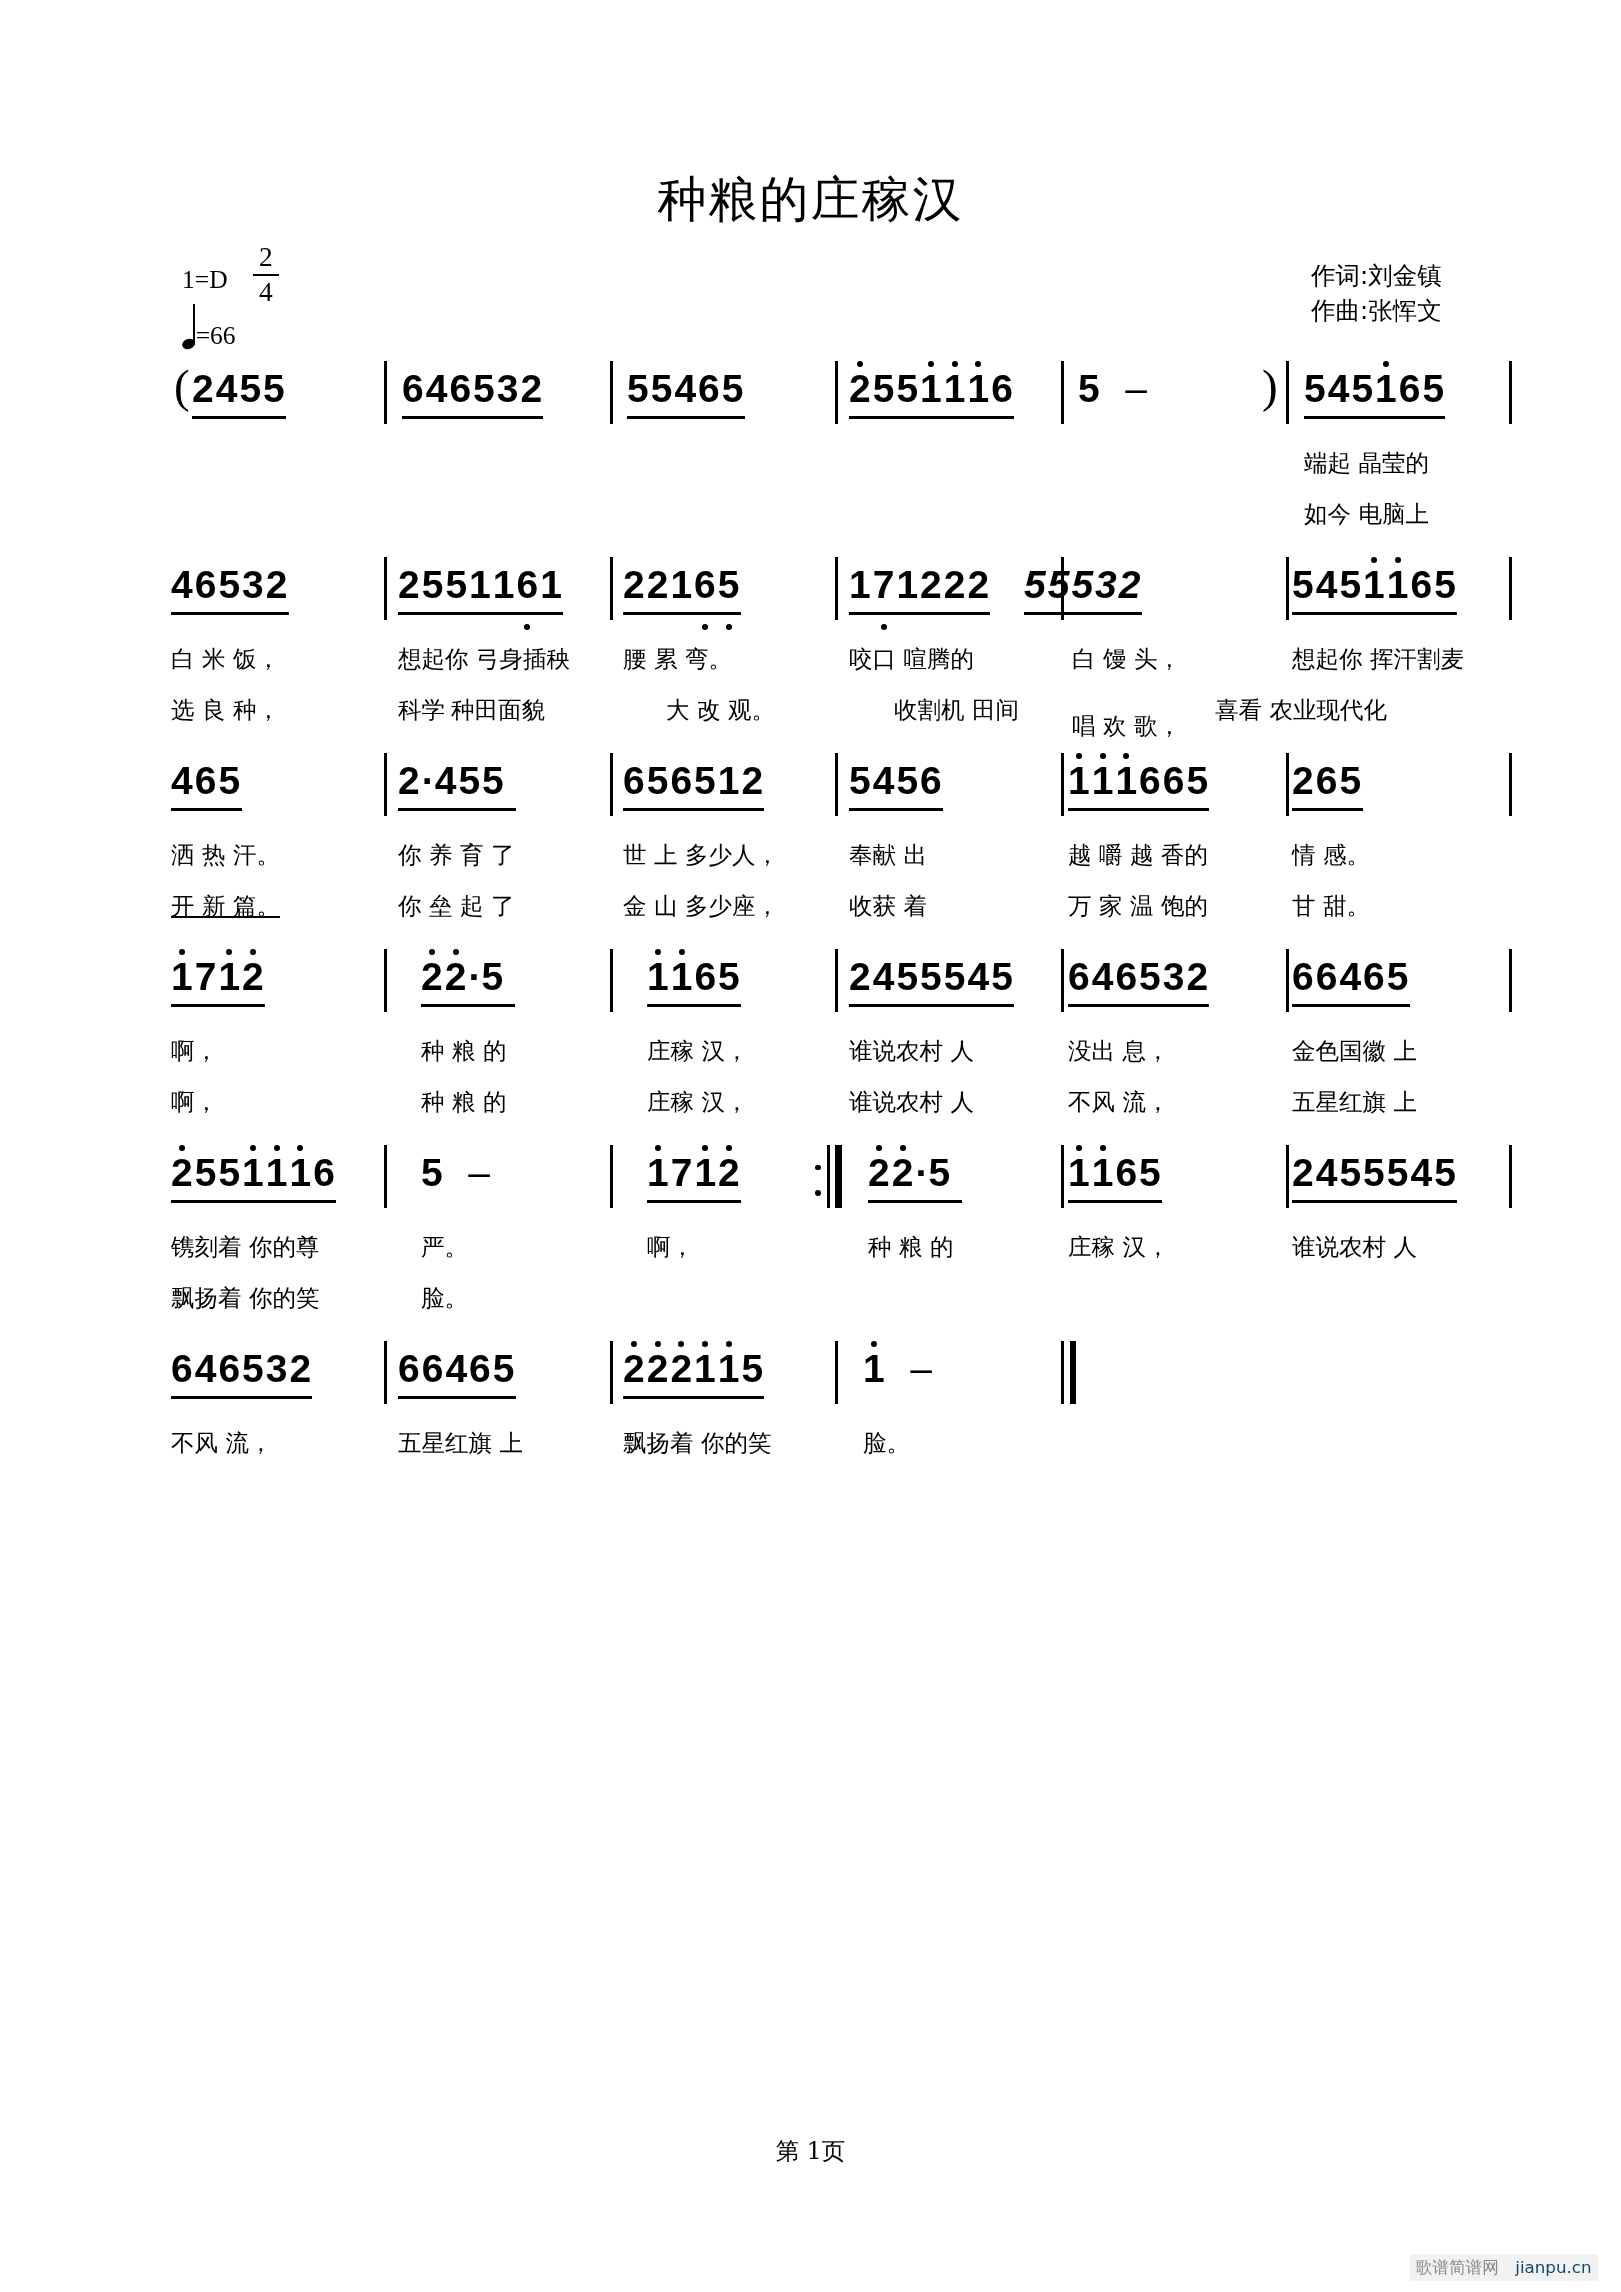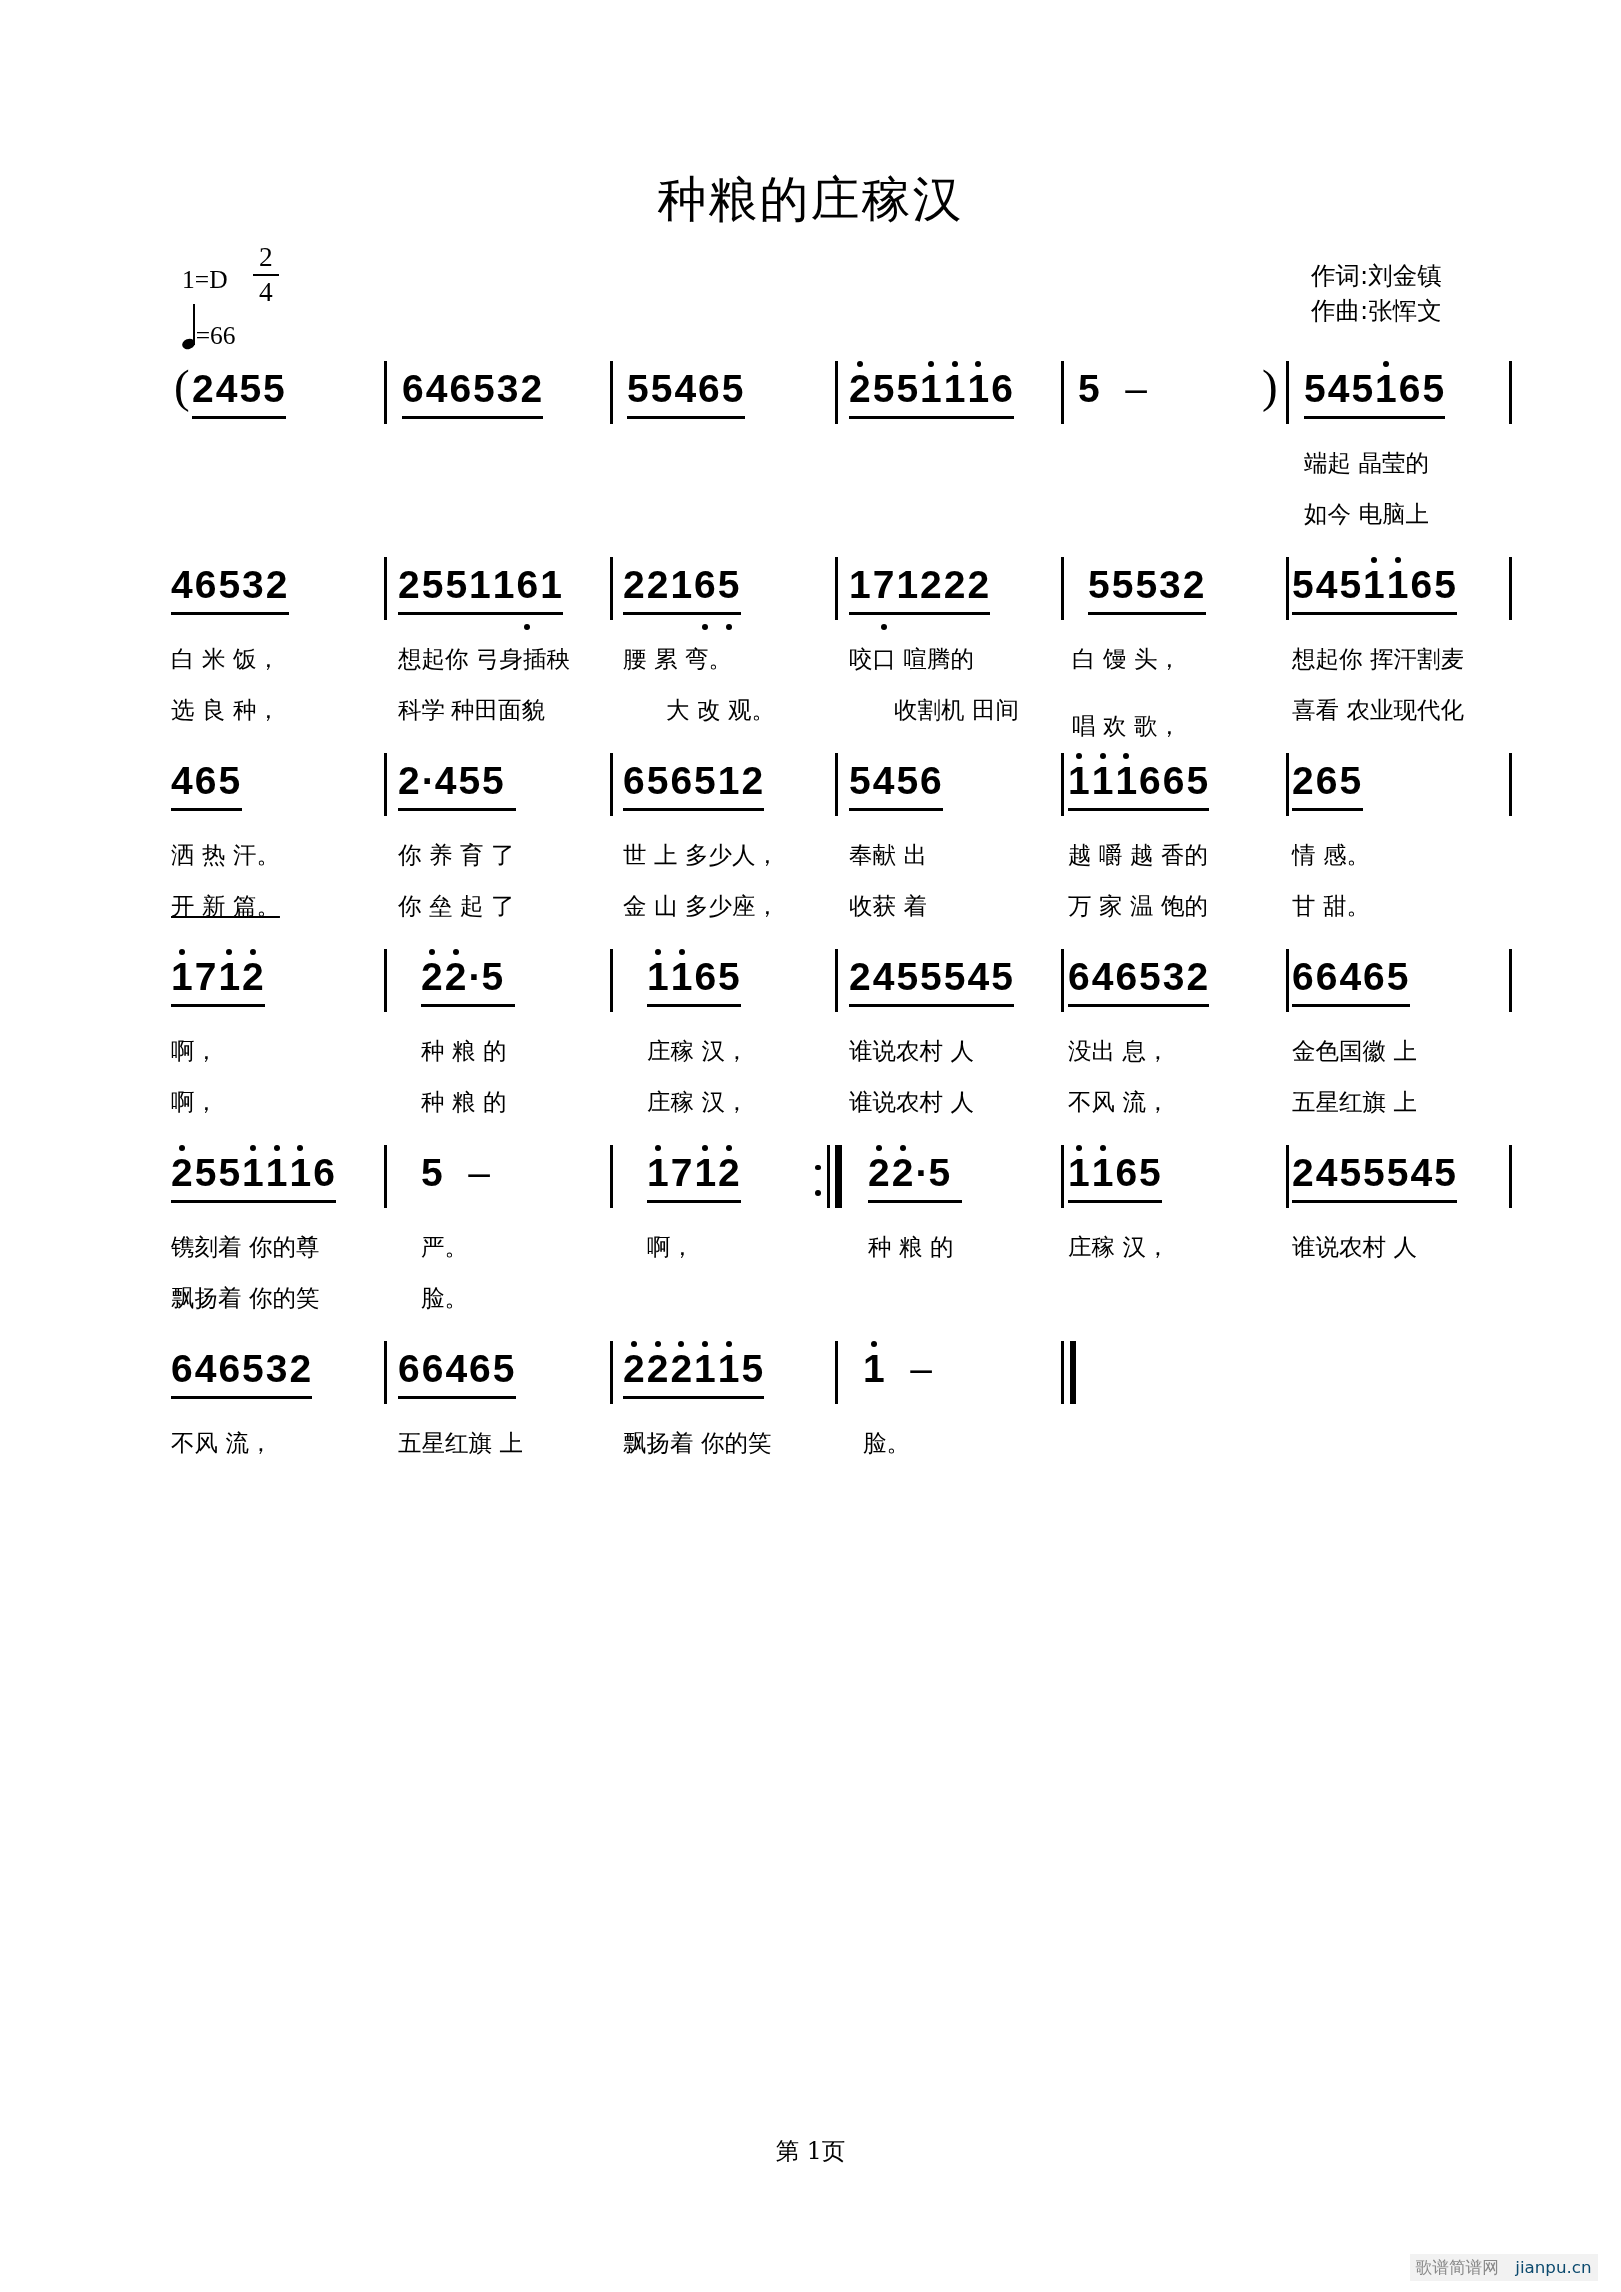--- a/index.html
+++ b/index.html
@@ -75,26 +75,26 @@
       <div class="lyr" style="left: 171px; top: 135px;">选  良  种，</div>
       <div class="grp" title="255 1161̣" style="left: 398px;"><span class="tok" style="margin-right: 2px;">2</span><span class="tok" style="margin-right: 2px;">5</span><span class="tok" style="margin-right: 2px;">5</span><span class="tok" style="margin-right: 2px;">1</span><span class="tok" style="margin-right: 2px;">1</span><span class="tok" style="margin-right: 2px;">6<i class="lo"></i></span><span class="tok" style="margin-right: 2px;">1</span><div class="ul" style="left: 0px; top: 51px; width: 165px;"></div></div>
       <div class="lyr" style="left: 398px; top: 84px;">想起你  弓身插秧</div>
       <div class="lyr" style="left: 398px; top: 135px; font-family: Liberation Serif, serif;">科学    种田面貌</div>
       <div class="grp" title="2 2 16̣ 5̣" style="left: 623px;"><span class="tok" style="margin-right: 2px;">2</span><span class="tok" style="margin-right: 2px;">2</span><span class="tok" style="margin-right: 2px;">1</span><span class="tok" style="margin-right: 2px;">6<i class="lo"></i></span><span class="tok" style="margin-right: 2px;">5<i class="lo"></i></span><div class="ul" style="left: 0px; top: 51px; width: 118px;"></div></div>
       <div class="lyr" style="left: 623px; top: 84px;">腰  累  弯。</div>
       <div class="lyr" style="left: 623px; top: 135px; margin-left: 43px;">大  改  观。</div>
       <div class="grp" title="17̣1 222" style="left: 849px;"><span class="tok" style="margin-right: 2px;">1</span><span class="tok" style="margin-right: 2px;">7<i class="lo"></i></span><span class="tok" style="margin-right: 2px;">1</span><span class="tok" style="margin-right: 2px;">2</span><span class="tok" style="margin-right: 2px;">2</span><span class="tok" style="margin-right: 2px;">2</span><div class="ul" style="left: 0px; top: 51px; width: 141px;"></div></div>
       <div class="lyr" style="left: 849px; top: 84px;">咬口    喧腾的</div>
       <div class="lyr" style="left: 894px; top: 135px;">收割机  田间</div>
-      <div class="grp" title="5 5 53 2" style="left: 1088px;"><span class="tok" style="margin-right: 2px;">5</span><span class="tok" style="margin-right: 2px;">5</span><span class="tok" style="margin-right: 2px;">5</span><span class="tok" style="margin-right: 2px;">3</span><span class="tok" style="margin-right: 2px;">2</span><div class="ul" style="left: 0px; top: 51px; width: 118px;"></div></div>
+      <div class="grp" title="5 5 53 2" style="left: 1024px; font-style: italic;"><span class="tok" style="margin-right: 2px;">5</span><span class="tok" style="margin-right: 2px;">5</span><span class="tok" style="margin-right: 2px;">5</span><span class="tok" style="margin-right: 2px;">3</span><span class="tok" style="margin-right: 2px;">2</span><div class="ul" style="left: 0px; top: 51px; width: 118px;"></div></div>
       <div class="lyr" style="left: 1072px; top: 84px;">白  馒  头，</div>
       <div class="lyr" style="left: 1072px; top: 151px; text-align: center;">唱  欢  歌，</div>
       <div class="grp" title="545 i̇i̇65" style="left: 1292px;"><span class="tok" style="margin-right: 2px;">5</span><span class="tok" style="margin-right: 2px;">4</span><span class="tok" style="margin-right: 2px;">5</span><span class="tok" style="margin-right: 2px;">1<i class="hi"></i></span><span class="tok" style="margin-right: 2px;">1<i class="hi"></i></span><span class="tok" style="margin-right: 2px;">6</span><span class="tok" style="margin-right: 2px;">5</span><div class="ul" style="left: 0px; top: 51px; width: 165px;"></div></div>
       <div class="lyr" style="left: 1292px; top: 84px;">想起你  挥汗割麦</div>
-      <div class="lyr" style="left: 1292px; top: 135px;">喜看  农业现代化</div>
+      <div class="lyr" style="left: 1215px; top: 135px;">喜看  农业现代化</div>
       <div class="barline" style="left: 384px; top: -3.9px;"></div>
       <div class="barline" style="left: 610px; top: -3.9px;"></div>
       <div class="barline" style="left: 835px; top: -3.9px;"></div>
       <div class="barline" style="left: 1061px; top: -3.9px;"></div>
       <div class="barline" style="left: 1286px; top: -3.9px;"></div>
       <div class="barline" style="left: 1509px; top: -3.9px;"></div>
     </div>
     <div class="row" style="top: 757px;">
       <div class="grp" title="4 6 5" style="left: 171px;"><span class="tok" style="margin-right: 2px;">4</span><span class="tok" style="margin-right: 2px;">6</span><span class="tok" style="margin-right: 2px;">5</span><div class="ul" style="left: 0px; top: 51px; width: 71px;"></div></div>
       <div class="lyr" style="left: 171px; top: 84px;">洒  热  汗。</div>

